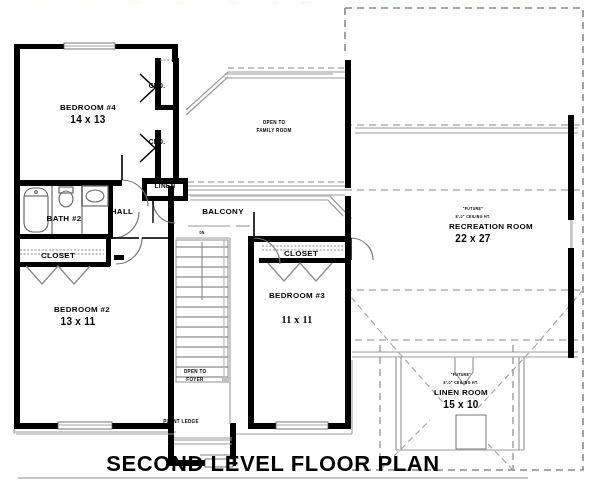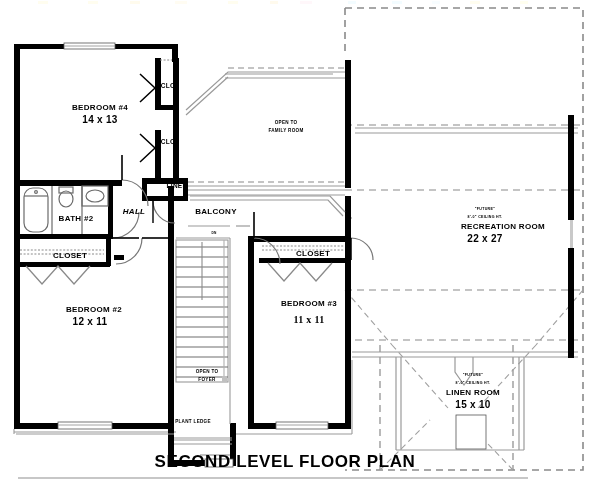--- a/index.html
+++ b/index.html
@@ -2,28 +2,28 @@
 <html><head>
 <meta charset="utf-8">
 <style>
   html,body{margin:0;padding:0;background:#ffffff;}
   body{width:600px;height:483px;overflow:hidden;
        font-family:"Liberation Sans", sans-serif;}
   #plan{position:relative;width:600px;height:483px;background:#fff;}
   svg{position:absolute;left:0;top:0;}
   .lbl{position:absolute;font-weight:bold;color:#000;
        text-align:center;letter-spacing:.3px;line-height:1.12;
-       white-space:nowrap;font-family:"Liberation Sans", sans-serif;margin-left:12px;}
+       white-space:nowrap;font-family:"Liberation Sans", sans-serif;}
   .rm-name{font-size:8px;}
   .rm-dim{font-size:10px;}
   .sm{font-size:6.5px;}
   .xs{font-size:4.6px;font-weight:bold;}
   .tiny{font-size:3.6px;font-weight:bold;}
   .micro{font-size:3.2px;font-weight:bold;}
-  .title{font-size:17px;font-weight:bold;letter-spacing:.6px;}
+  .title{font-size:22px;font-weight:bold;letter-spacing:.6px;}
   .ctr{transform:translateX(-50%);}
 </style>
 </head>
 <body>
 
 <div id="plan">
 
   <svg width="600" height="483" viewBox="0 0 600 483">
 
     <g opacity="0.5">
@@ -276,35 +276,35 @@
   <div class="lbl rm-dim ctr" style="left:88px;top:114px;">14 x 13</div>
 
   <div class="lbl sm ctr" style="left:157px;top:82px;">CLO.</div>
 
   <div class="lbl sm ctr" style="left:157px;top:138px;">CLO.</div>
 
   <div class="lbl sm ctr" style="left:165px;top:182px;">LINEN</div>
 
   <div class="lbl rm-name ctr" style="left:64px;top:215px;">BATH #2</div>
 
-  <div class="lbl rm-name ctr" style="left:122px;top:208px;font-style:italic;">HALL</div>
-
-  <div class="lbl rm-name ctr" style="left:204px;top:208px;text-align:center;">BALCONY</div>
+  <div class="lbl rm-name ctr" style="left:122px;top:208px;">HALL</div>
+
+  <div class="lbl rm-name ctr" style="left:223px;top:208px;text-align:center;">BALCONY</div>
 
   <div class="lbl xs ctr" style="left:274px;top:120px;">OPEN TO</div>
   <div class="lbl xs ctr" style="left:274px;top:128px;">FAMILY ROOM</div>
 
   <div class="lbl rm-name ctr" style="left:58px;top:252px;">CLOSET</div>
 
   <div class="lbl rm-name ctr" style="left:301px;top:250px;">CLOSET</div>
 
   <div class="lbl rm-name ctr" style="left:78px;top:306px;padding-left:8px;">BEDROOM #2</div>
-  <div class="lbl rm-dim ctr" style="left:78px;top:316px;">12 x 11</div>
-
-  <div class="lbl rm-name ctr" style="left:297px;top:300px;">BEDROOM #3</div>
+  <div class="lbl rm-dim ctr" style="left:78px;top:316px;">13 x 11</div>
+
+  <div class="lbl rm-name ctr" style="left:297px;top:292px;">BEDROOM #3</div>
   <div class="lbl rm-dim ctr" style="left:297px;top:314px;font-family:Liberation Serif, serif;">11 x 11</div>
 
   <div class="lbl micro ctr" style="left:202px;top:232px;">DN</div>
 
   <div class="lbl xs ctr" style="left:195px;top:369px;">OPEN TO</div>
   <div class="lbl xs ctr" style="left:195px;top:377px;">FOYER</div>
 
   <div class="lbl xs ctr" style="left:181px;top:419px;">PLANT  LEDGE</div>
 
   <div class="lbl tiny ctr" style="left:473px;top:207px;">"FUTURE"</div>

